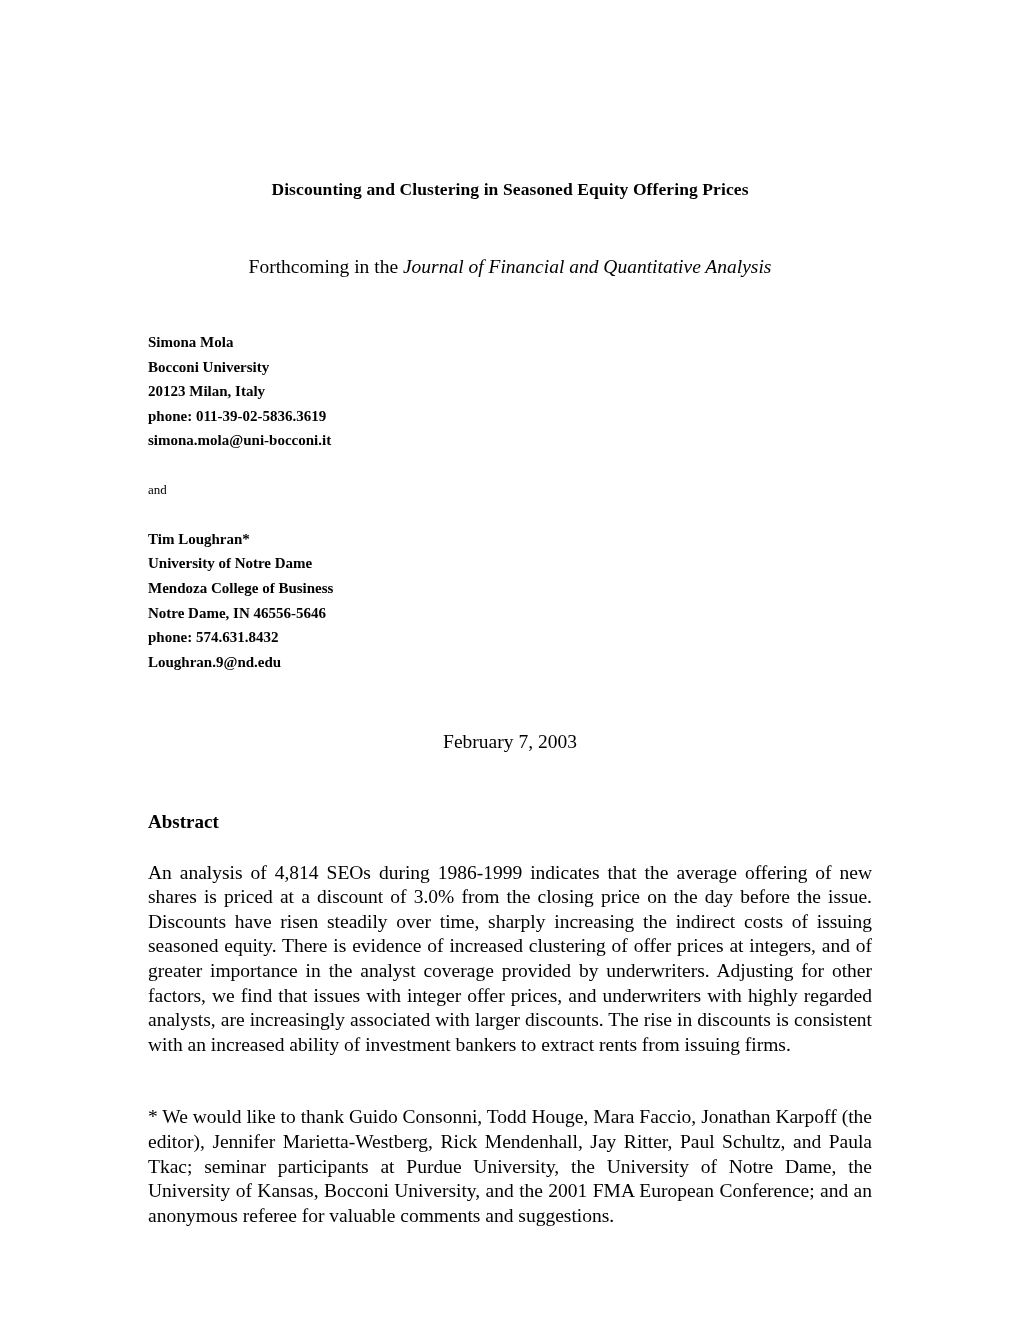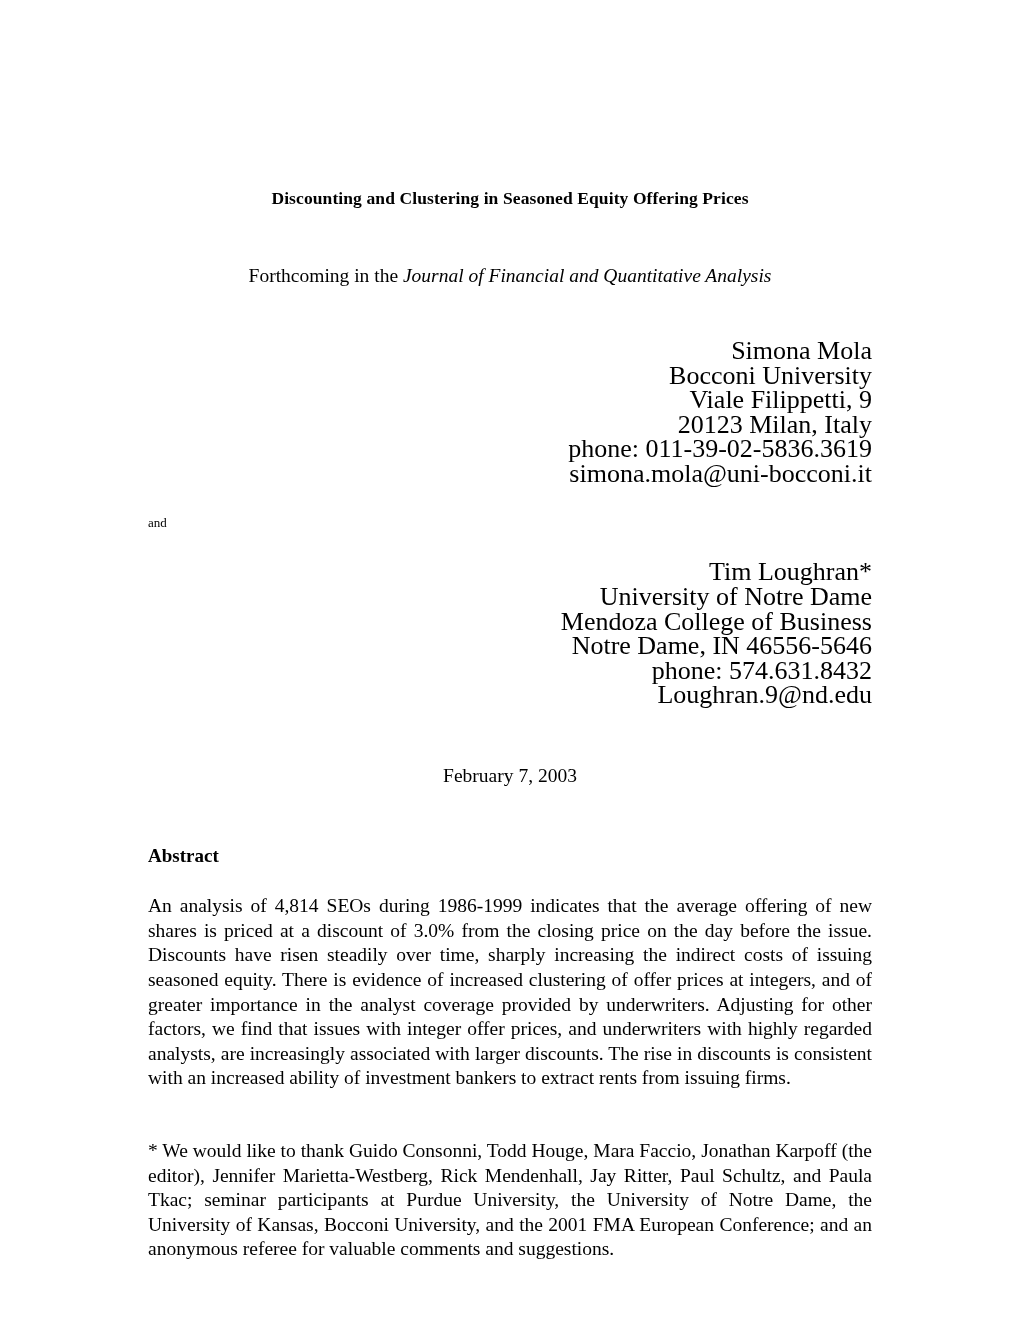--- a/index.html
+++ b/index.html
@@ -17,43 +17,44 @@
   .page {
     position: relative;
     width: 1020px;
     height: 1320px;
     background: #ffffff;
     box-sizing: border-box;
   }
   .content {
     position: absolute;
     left: 148px;
-    top: 187px;
+    top: 178px;
     width: 724px;
   }
   .title {
     font-size: 17.5px;
     font-weight: bold;
     text-align: center;
     line-height: 1.3;
     letter-spacing: 0.1px;
   }
   .journal-line {
     text-align: center;
     font-size: 19.5px;
     line-height: 1.3;
     margin-top: 53px;
   }
   .journal-name {
     font-style: italic;
   }
   .author-block {
-    text-align: right;
-    font-size: 26px;
+    text-align: left;
+    font-size: 15px;
     line-height: 24.6px;
+    font-weight: bold;
   }
   .author-block-1 {
     margin-top: 51px;
   }
   .conjunction {
     text-align: left;
     font-size: 13px;
     line-height: 24.6px;
     margin-top: 24.6px;
   }
@@ -101,21 +102,20 @@
 
     <div class="title">Discounting and Clustering in Seasoned Equity Offering Prices</div>
 
     <div class="journal-line">
       <span>Forthcoming in the </span><span class="journal-name">Journal of Financial and Quantitative Analysis</span>
     </div>
 
     <div class="author-block author-block-1">
       <span class="line">Simona Mola</span>
       <span class="line">Bocconi University</span>
-      <span class="line">Viale Filippetti, 9</span>
       <span class="line">20123 Milan, Italy</span>
       <span class="line">phone: 011-39-02-5836.3619</span>
       <span class="line">simona.mola@uni-bocconi.it</span>
     </div>
 
     <div class="conjunction">and</div>
 
     <div class="author-block author-block-2">
       <span class="line">Tim Loughran*</span>
       <span class="line">University of Notre Dame</span>

